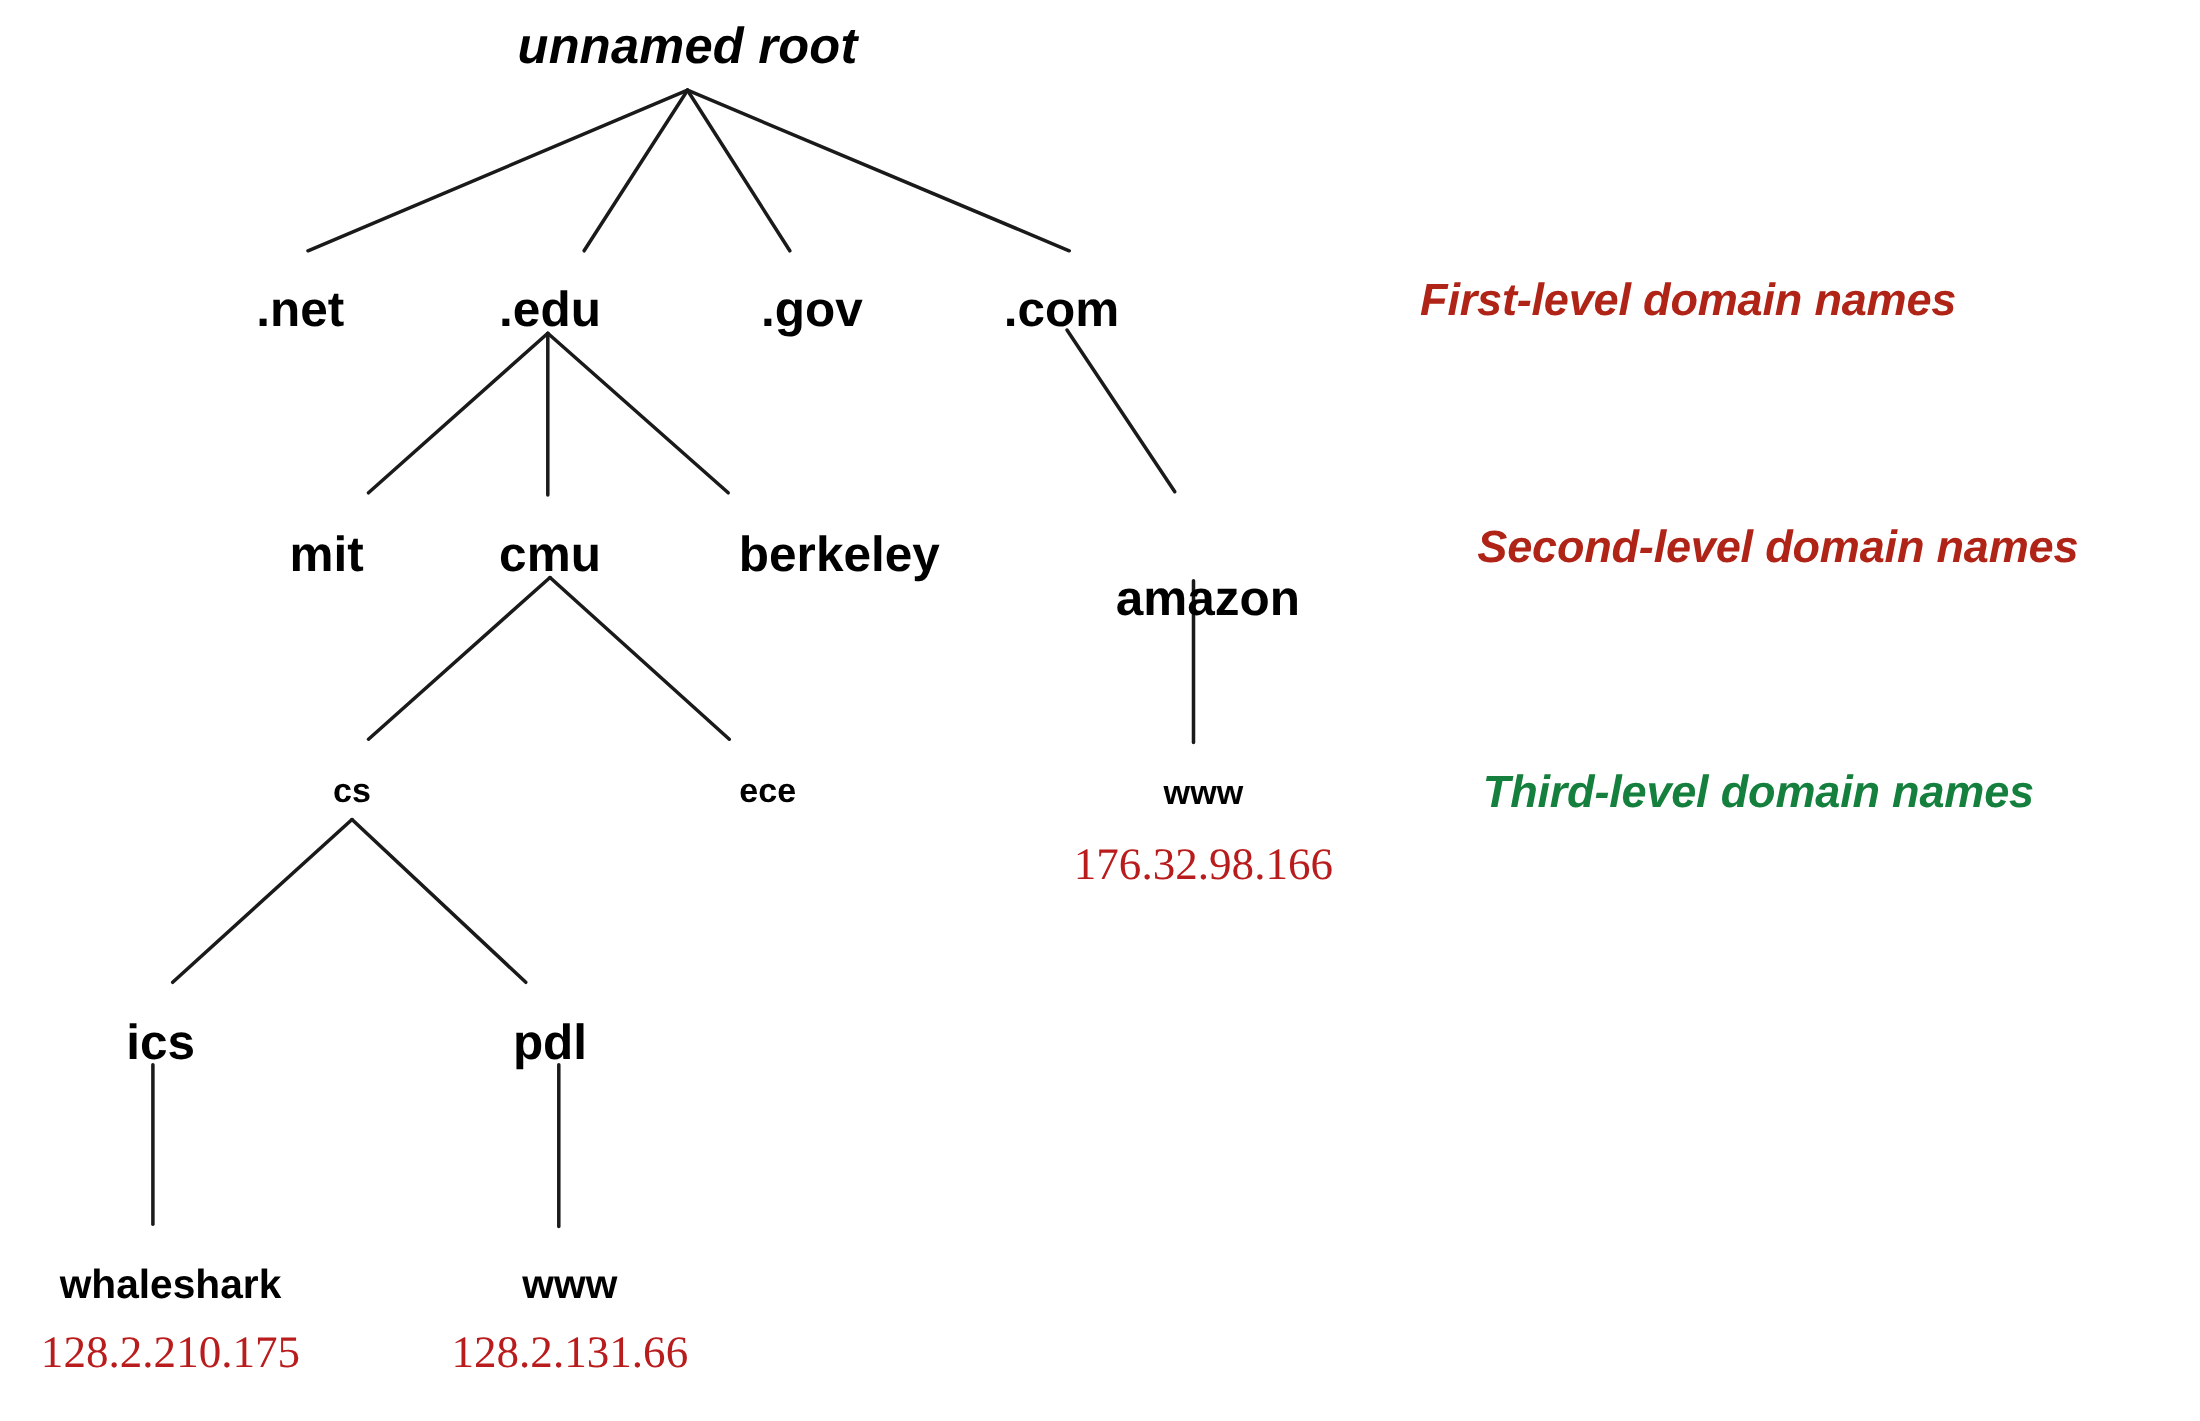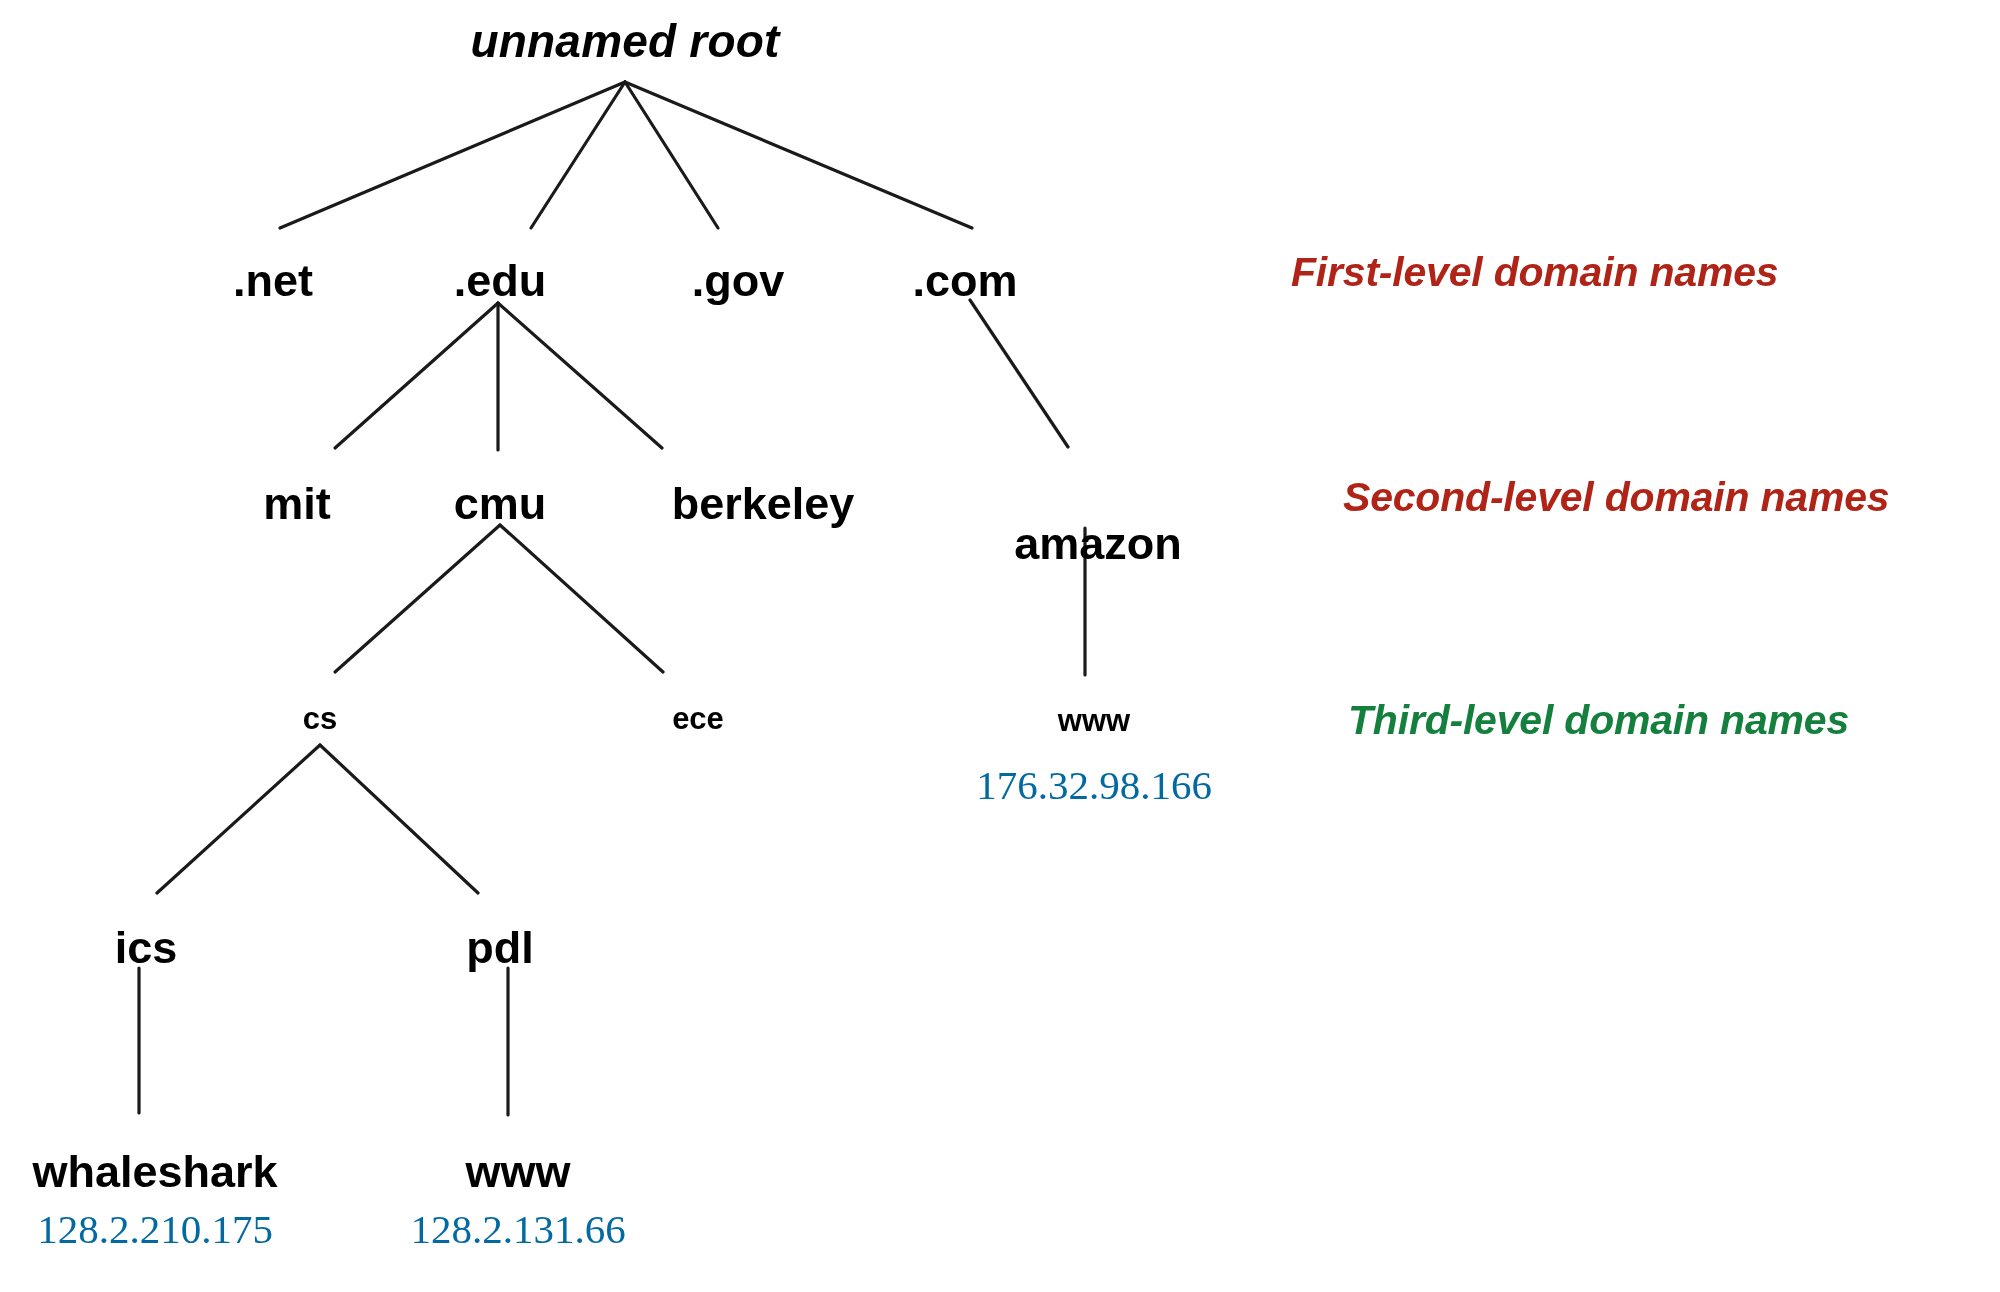--- a/index.html
+++ b/index.html
@@ -41,27 +41,27 @@
   }
   .node-label.root-node {
     font-style: italic;
     font-size: 46px;
     letter-spacing: 0.2px;
   }
   .node-label.level1 { font-size: 45px; }
   .node-label.level2 { font-size: 45px; }
   .node-label.level3 { font-size: 31px; }
   .node-label.level4 { font-size: 45px; }
-  .node-label.level5 { font-size: 45px; }
+  .node-label.level5 { font-size: 37px; }
   .ip-label {
     position: absolute;
     font-family: "Liberation Serif", serif;
     font-weight: normal;
     font-size: 41px;
-    color: #0369a1;
+    color: #b91c1c;
     white-space: nowrap;
     transform: translateX(-50%);
     text-align: center;
     line-height: 1.0;
   }
   .annotation {
     position: absolute;
     font-family: "Liberation Sans", sans-serif;
     font-weight: bold;
     font-style: italic;

